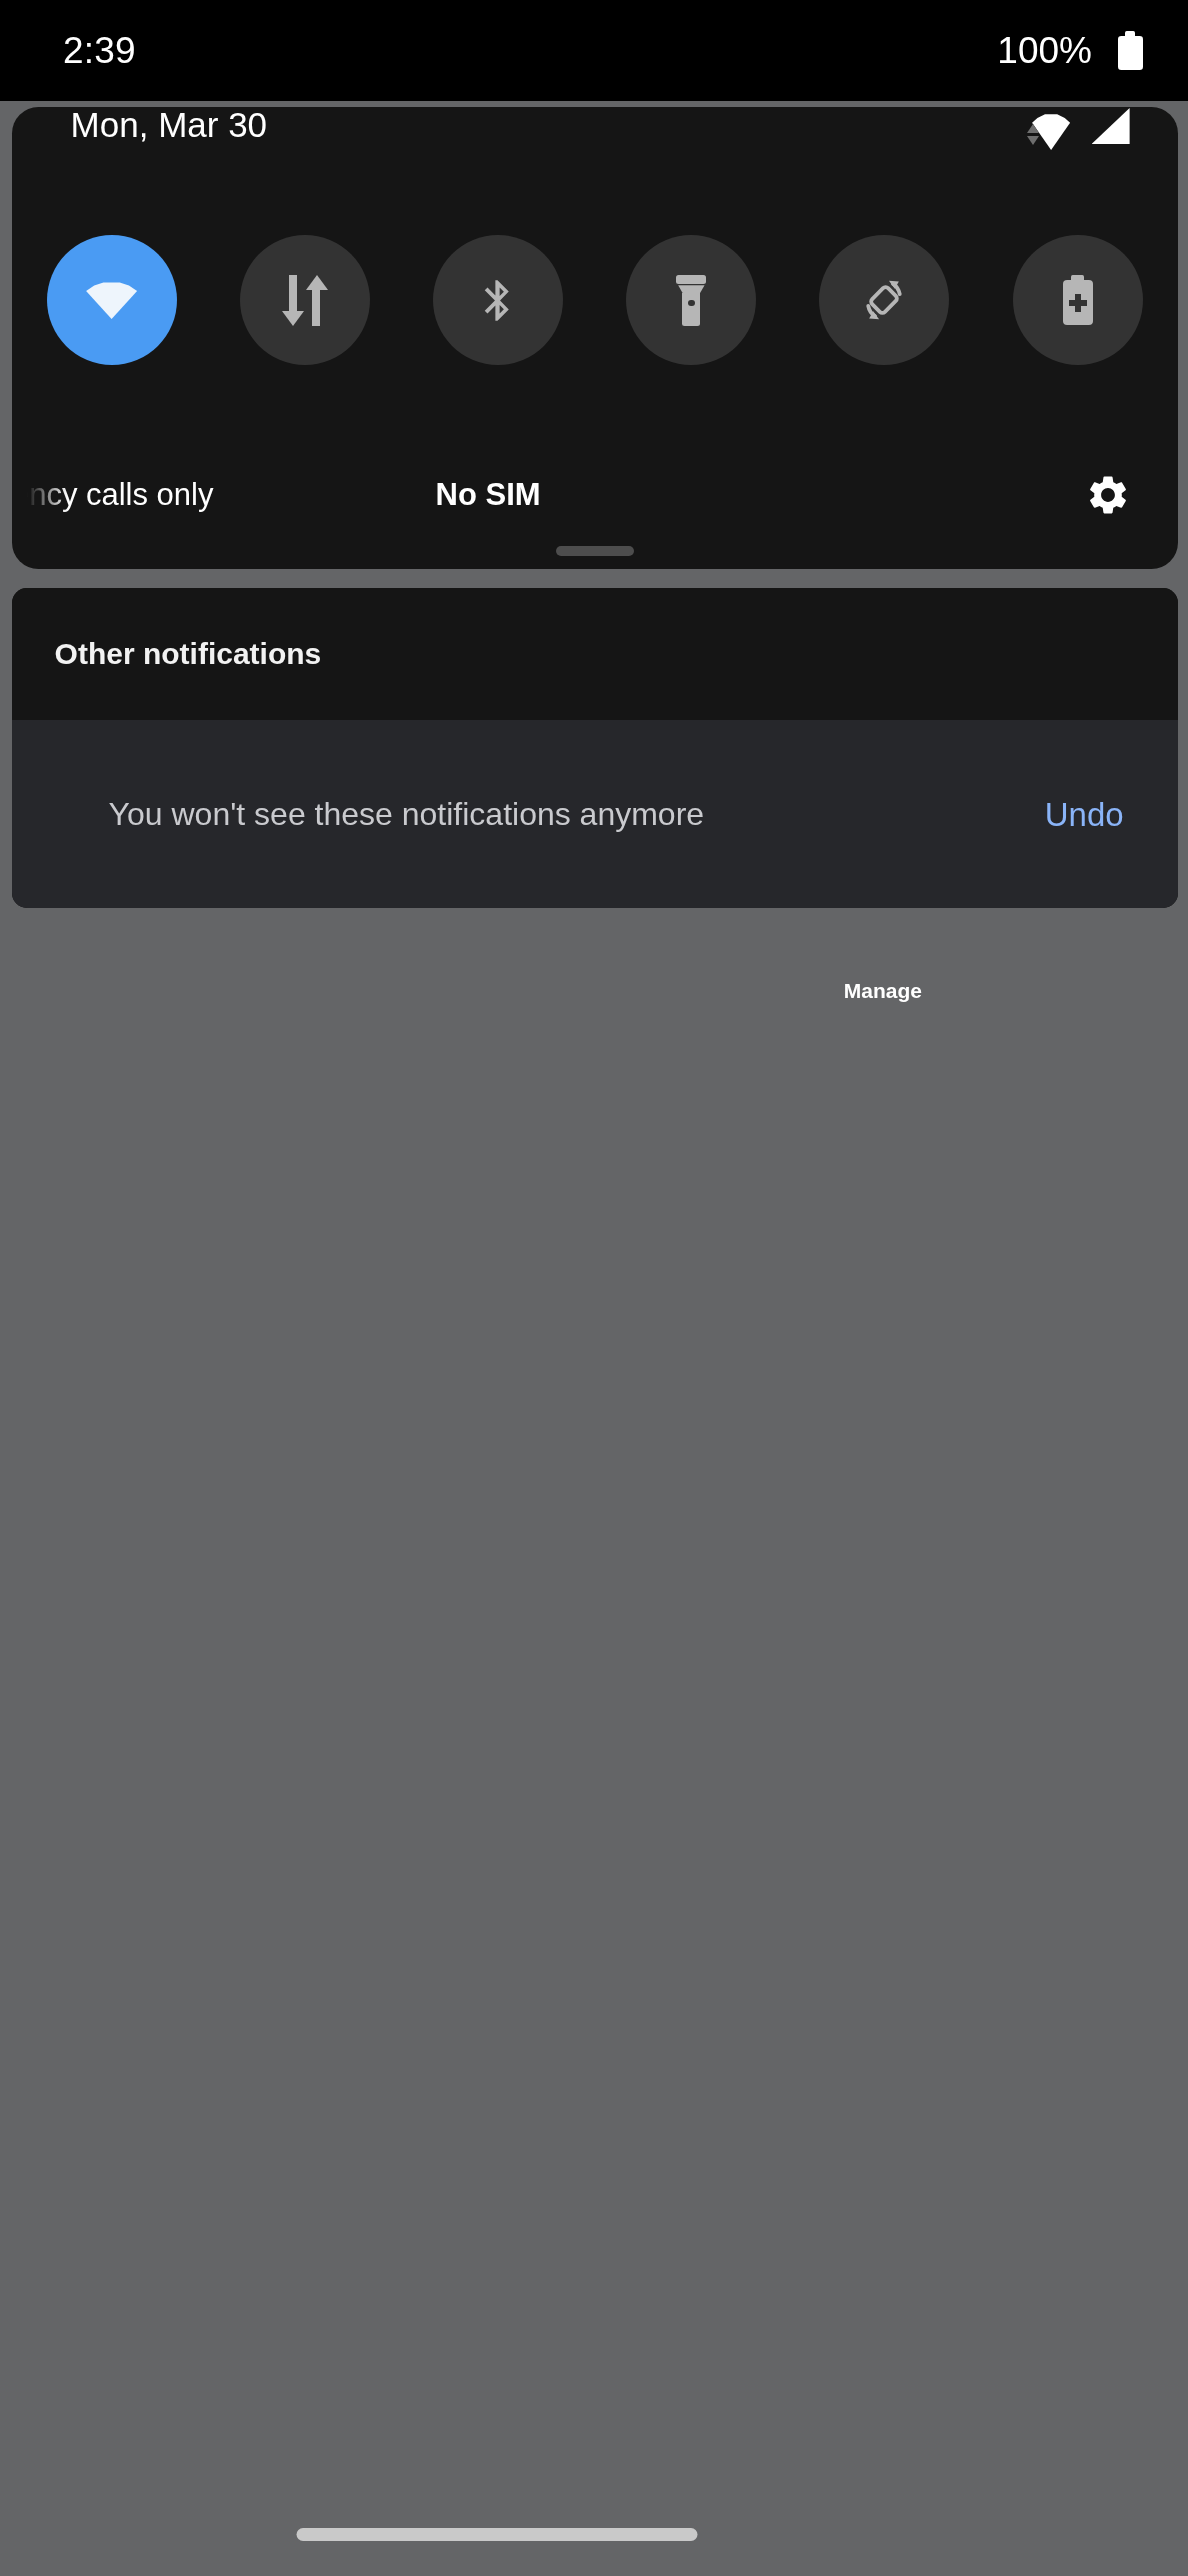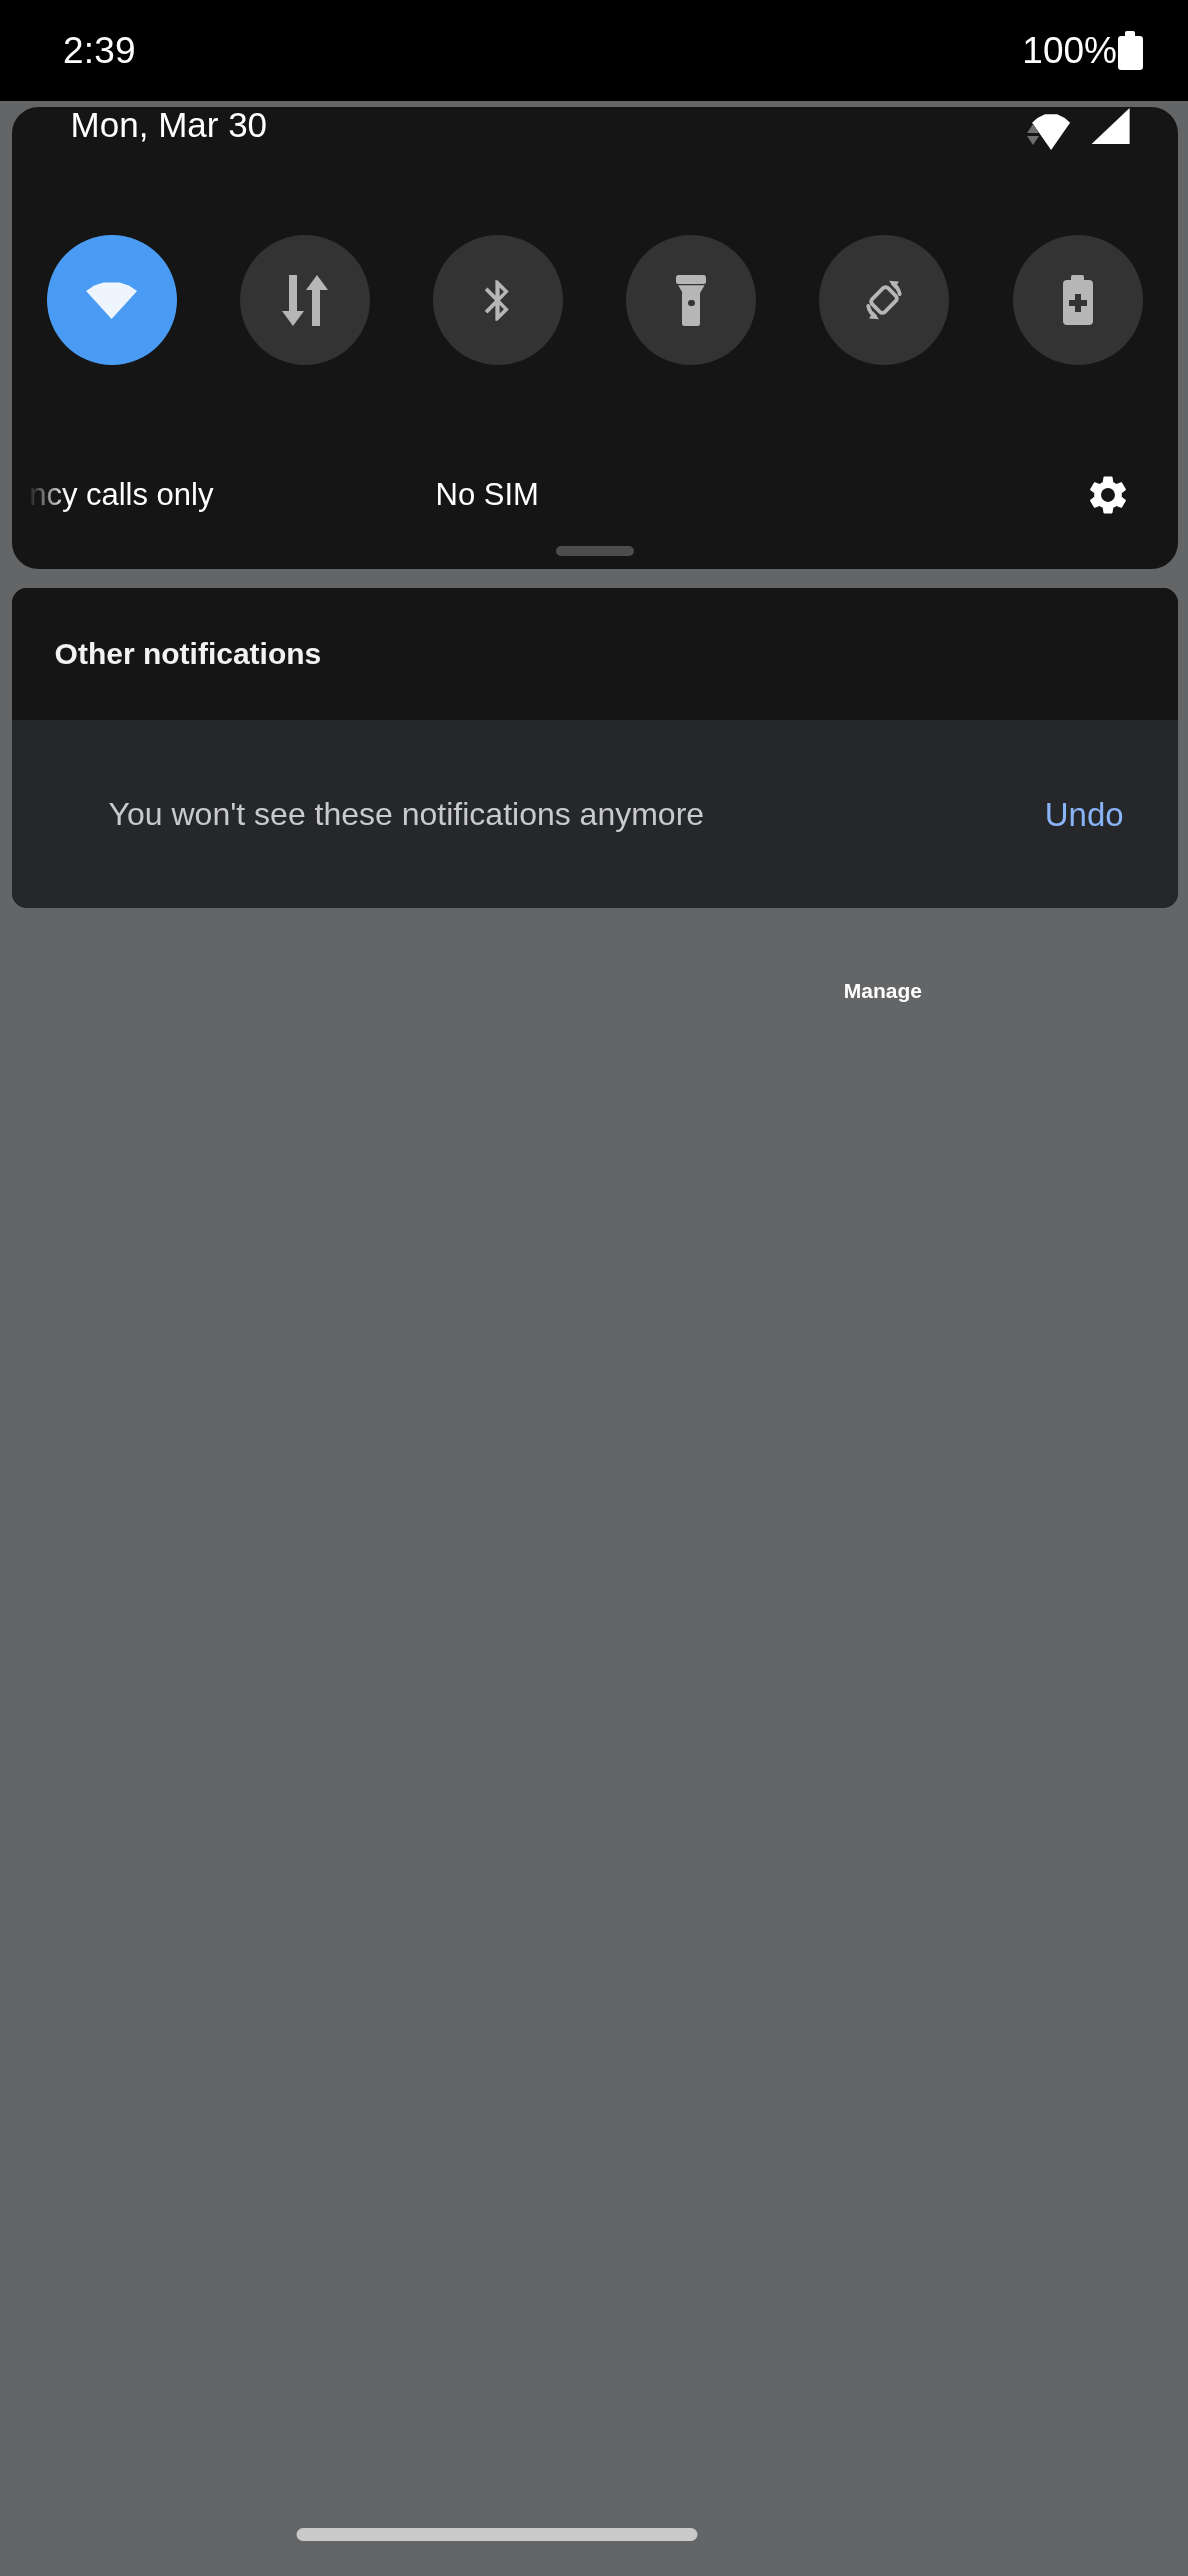--- a/index.html
+++ b/index.html
@@ -42,21 +42,21 @@
   }
   .sb-clock {
     color: #ffffff;
     font-size: 37px;
     letter-spacing: 0.2px;
     line-height: 1;
   }
   .sb-right {
     display: flex;
     align-items: center;
-    gap: 1px;
+    gap: 26px;
   }
   .sb-battery-text {
     color: #ffffff;
     font-size: 37px;
     line-height: 1;
   }
   .sb-battery-icon {
     position: relative;
     width: 25px; height: 40px;
   }
@@ -303,20 +303,21 @@
     height: 50px;
     display: flex;
     align-items: center;
   }
   .carrier-marquee-right .txt {
     position: absolute;
     left: 0;
     white-space: nowrap;
     color: #ffffff;
     font-size: 31px;
+    font-weight: bold;
   }
   .carrier-marquee-right .fade {
     position: absolute;
     right: 0; top: 0;
     width: 38px; height: 100%;
     background: linear-gradient(to left, #151515, rgba(21,21,21,0));
   }
   #qs-settings-btn {
     margin-left: auto;
     width: 63px; height: 63px;

